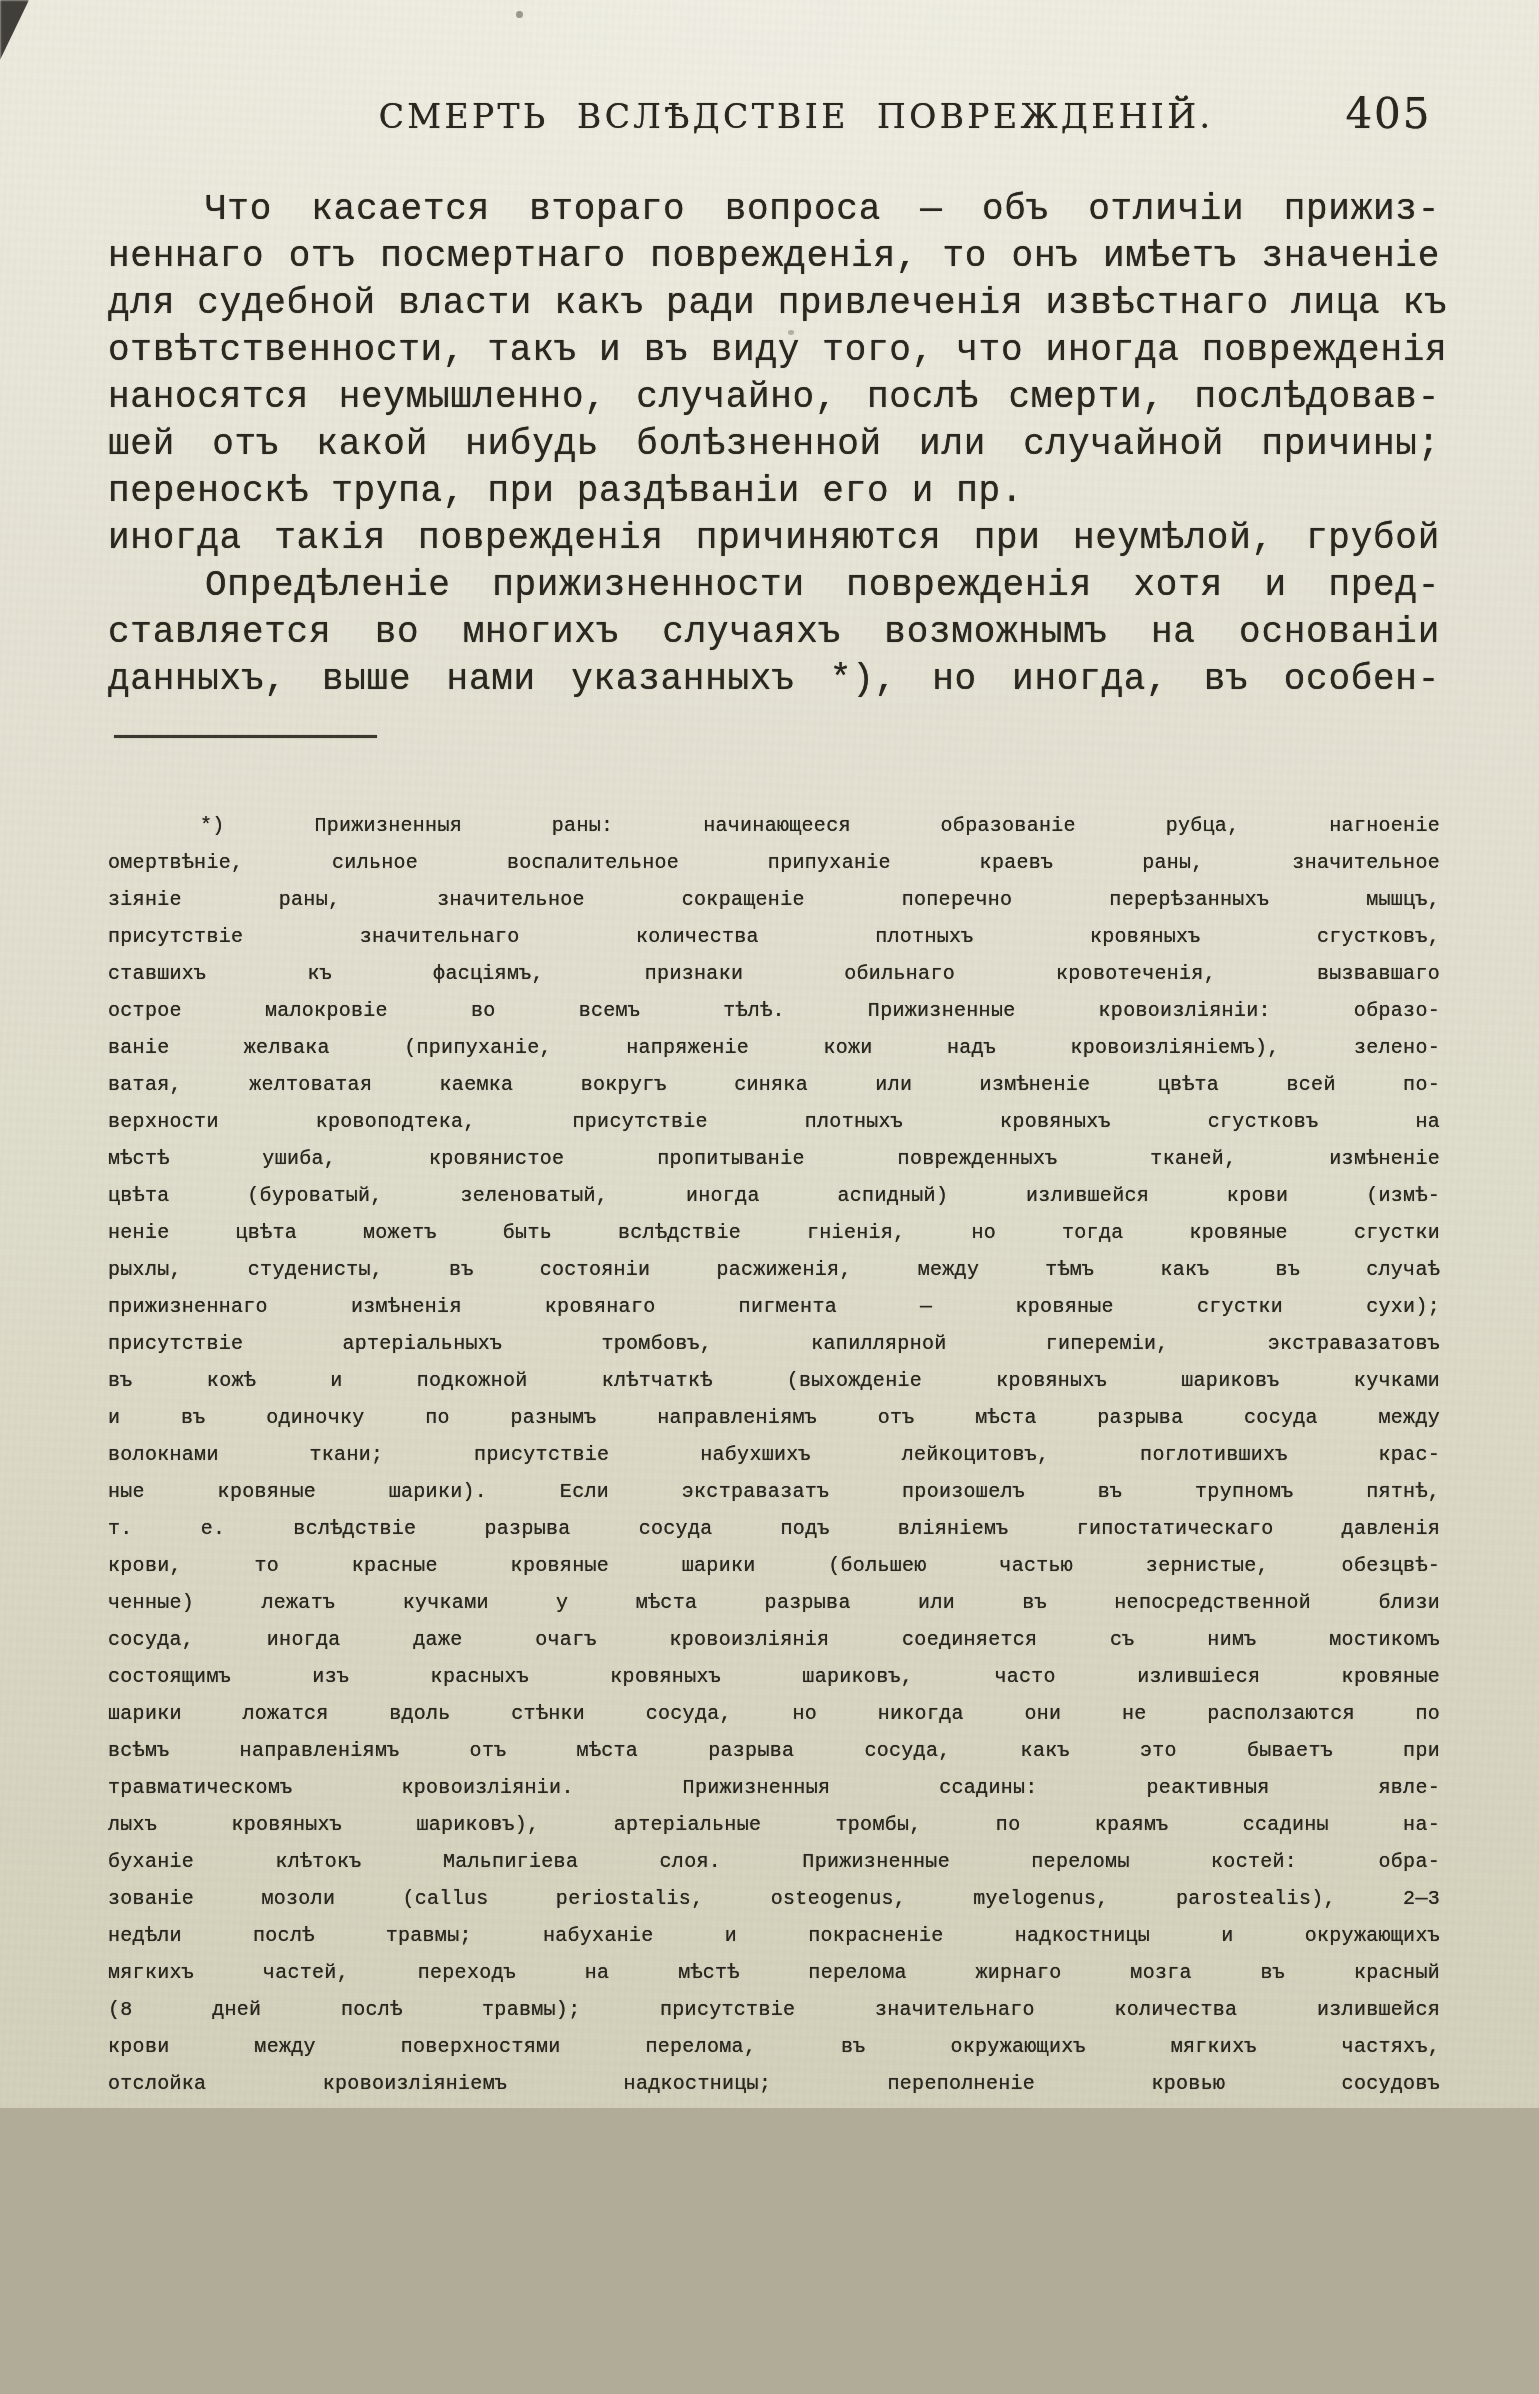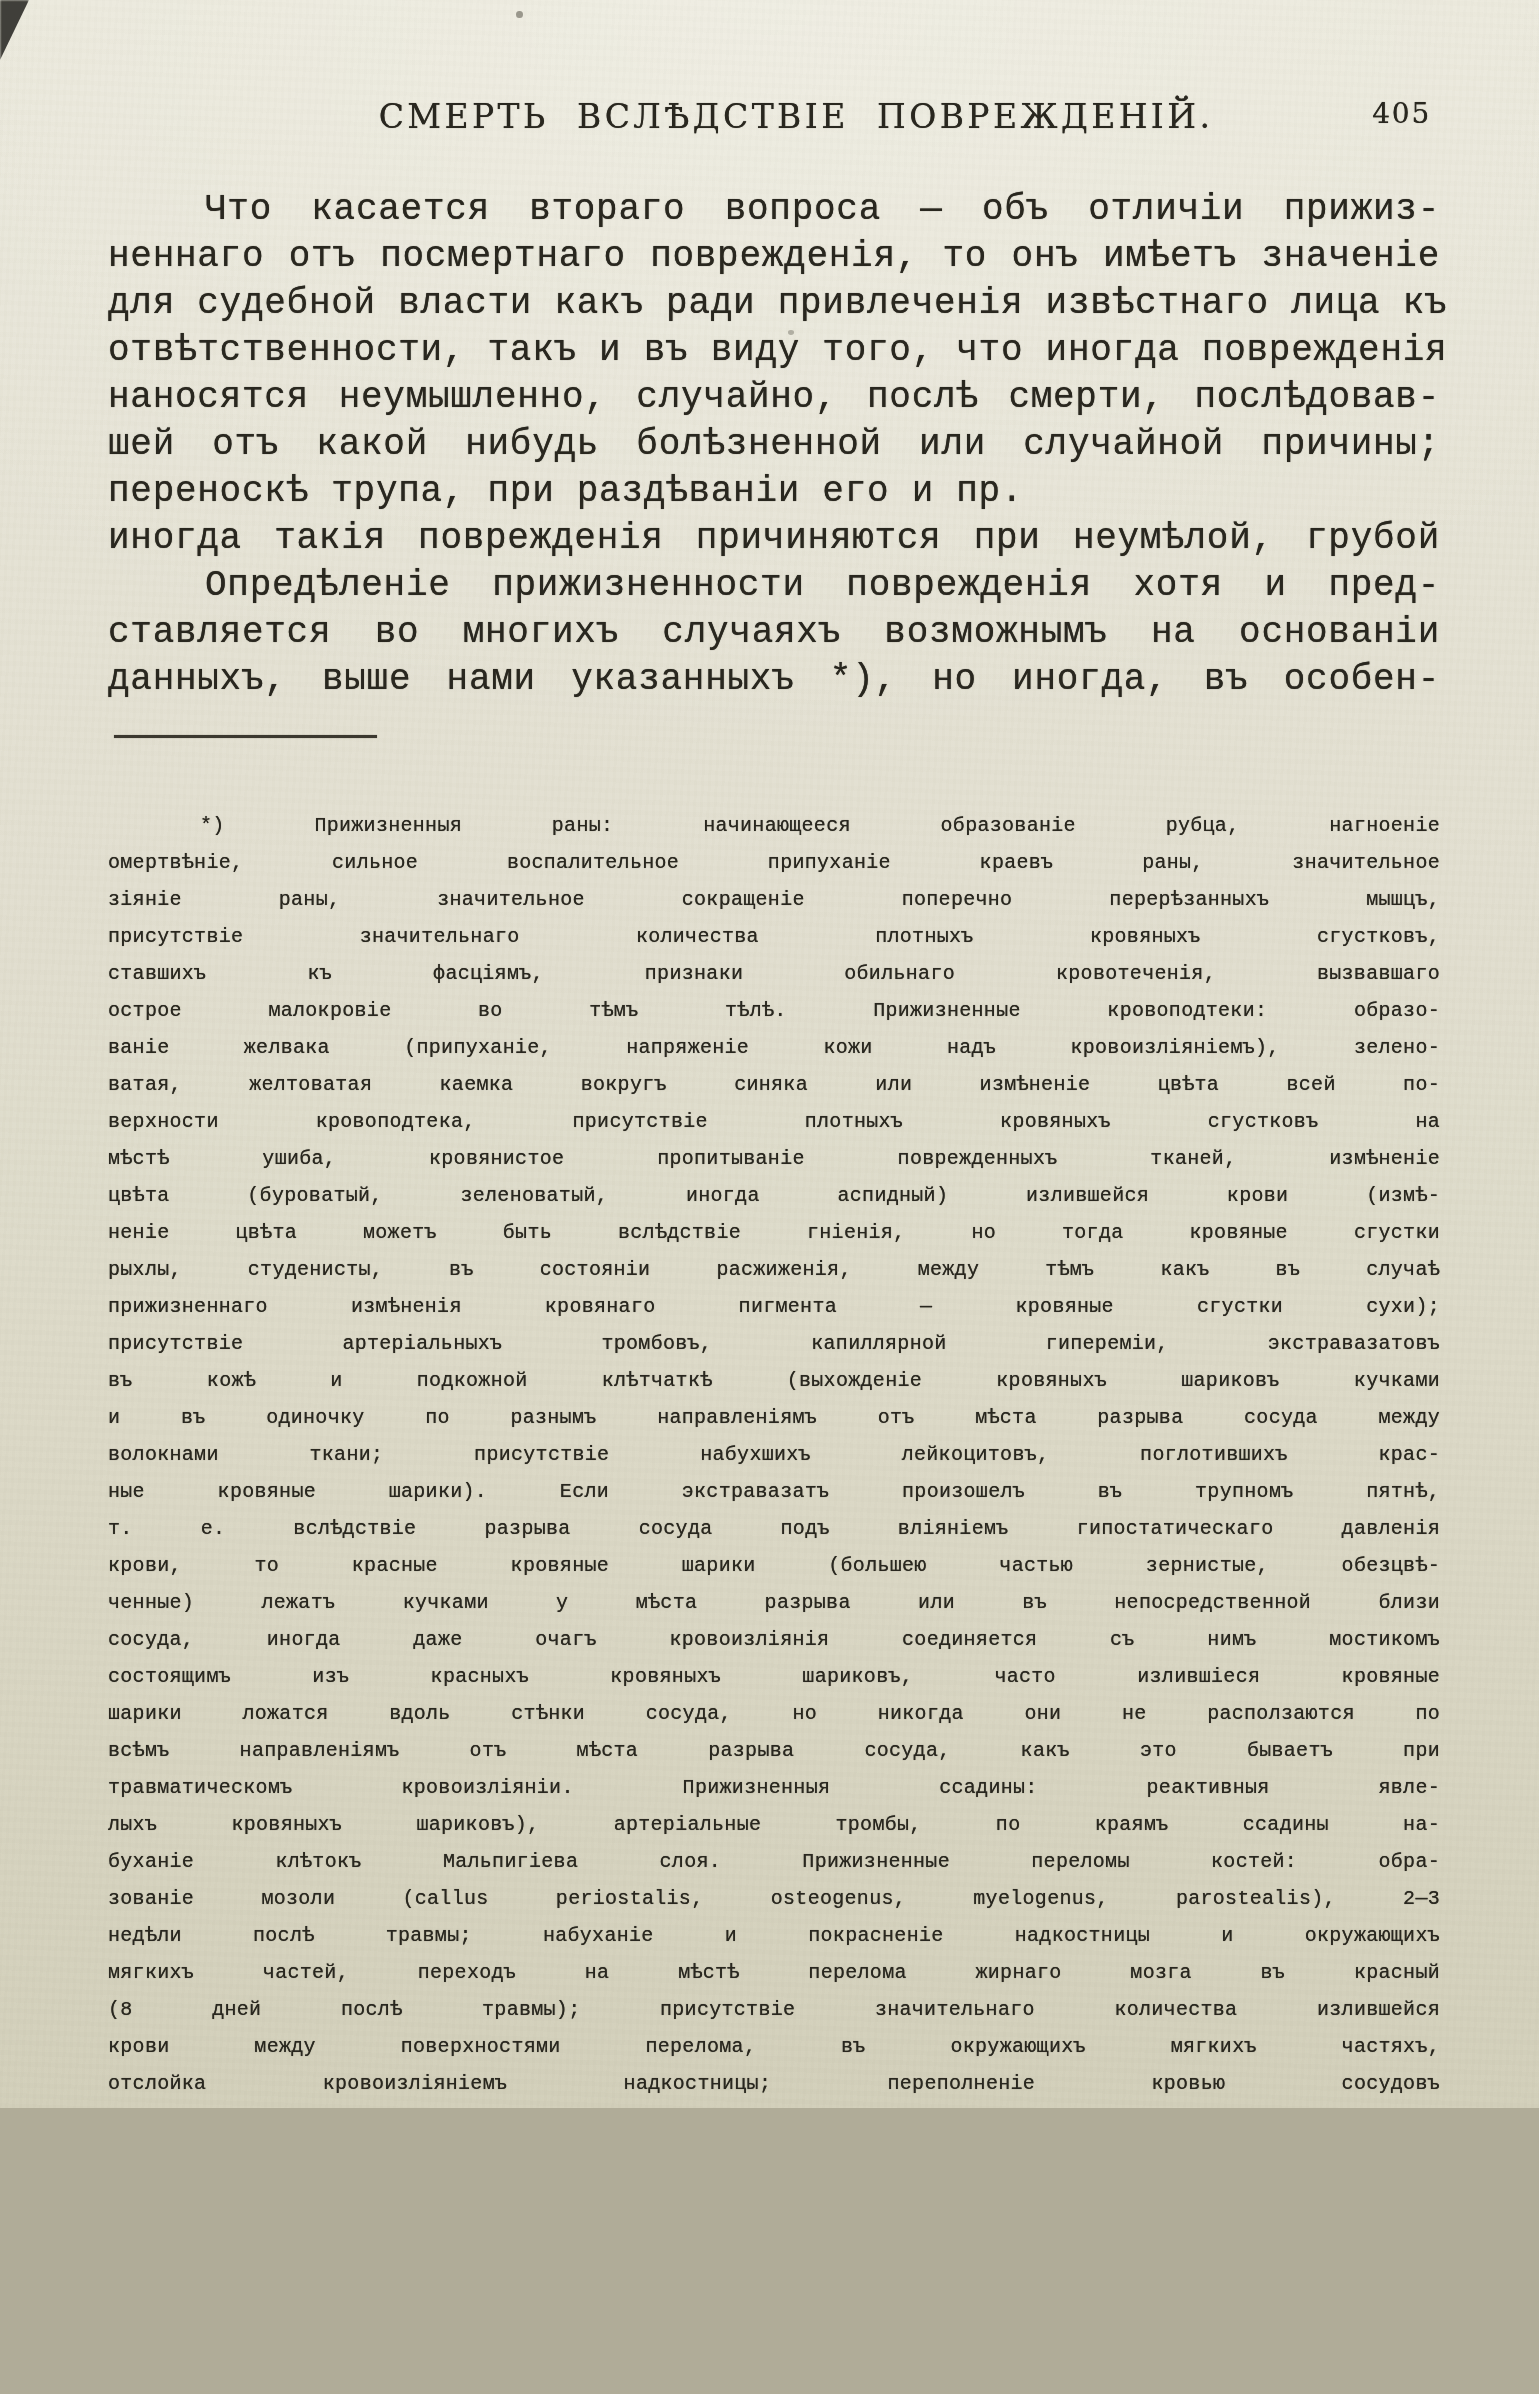--- a/index.html
+++ b/index.html
@@ -39,21 +39,21 @@
     position:absolute;left:108px;top:97px;width:1332px;height:42px;
   }
   .running-title{
     position:absolute;left:50%;transform:translateX(calc(-50% + 22px));
     top:0;white-space:nowrap;
     font-size:33px;line-height:39px;letter-spacing:3.4px;word-spacing:14.5px;
     text-shadow:0 0 0.7px rgba(41,39,31,.85);
   }
   .page-number{
     position:absolute;right:8.7px;top:-3.9px;
-    font-size:28px;line-height:42px;letter-spacing:1.9px;
+    font-size:42px;line-height:42px;letter-spacing:1.9px;
     text-shadow:0 0 0.7px rgba(41,39,31,.85);
   }
 
   .main-text{
     position:absolute;left:108px;top:186px;width:1332px;
     font-size:36px;letter-spacing:.02em;
     text-shadow:0 0 0.8px rgba(41,39,31,.9);
   }
   .main-text .line{height:47px;line-height:47px;font-family:Liberation Mono, monospace;}
 
@@ -115,21 +115,21 @@
 
   <div class="footnote-separator"></div>
 
   <div class="footnote">
 
   <div class="line indent">*) Прижизненныя раны: начинающееся образованіе рубца, нагноеніе</div>
       <div class="line">омертвѣніе, сильное воспалительное припуханіе краевъ раны, значительное</div>
       <div class="line">зіяніе раны, значительное сокращеніе поперечно перерѣзанныхъ мышцъ,</div>
       <div class="line">присутствіе значительнаго количества плотныхъ кровяныхъ сгустковъ,</div>
       <div class="line">ставшихъ къ фасціямъ, признаки обильнаго кровотеченія, вызвавшаго</div>
-      <div class="line">острое малокровіе во тѣмъ тѣлѣ. Прижизненные кровоподтеки: образо-</div>
+      <div class="line">острое малокровіе во всемъ тѣлѣ. Прижизненные кровоизліяніи: образо-</div>
       <div class="line">ваніе желвака (припуханіе, напряженіе кожи надъ кровоизліяніемъ), зелено-</div>
       <div class="line">ватая, желтоватая каемка вокругъ синяка или измѣненіе цвѣта всей по-</div>
       <div class="line">верхности кровоподтека, присутствіе плотныхъ кровяныхъ сгустковъ на</div>
       <div class="line">мѣстѣ ушиба, кровянистое пропитываніе поврежденныхъ тканей, измѣненіе</div>
       <div class="line">цвѣта (буроватый, зеленоватый, иногда аспидный) излившейся крови (измѣ-</div>
       <div class="line">неніе цвѣта можетъ быть вслѣдствіе гніенія, но тогда кровяные сгустки</div>
       <div class="line">рыхлы, студенисты, въ состояніи расжиженія, между тѣмъ какъ въ случаѣ</div>
       <div class="line">прижизненнаго измѣненія кровянаго пигмента — кровяные сгустки сухи);</div>
       <div class="line">присутствіе артеріальныхъ тромбовъ, капиллярной гипереміи, экстравазатовъ</div>
       <div class="line">въ кожѣ и подкожной клѣтчаткѣ (выхожденіе кровяныхъ шариковъ кучками</div>

